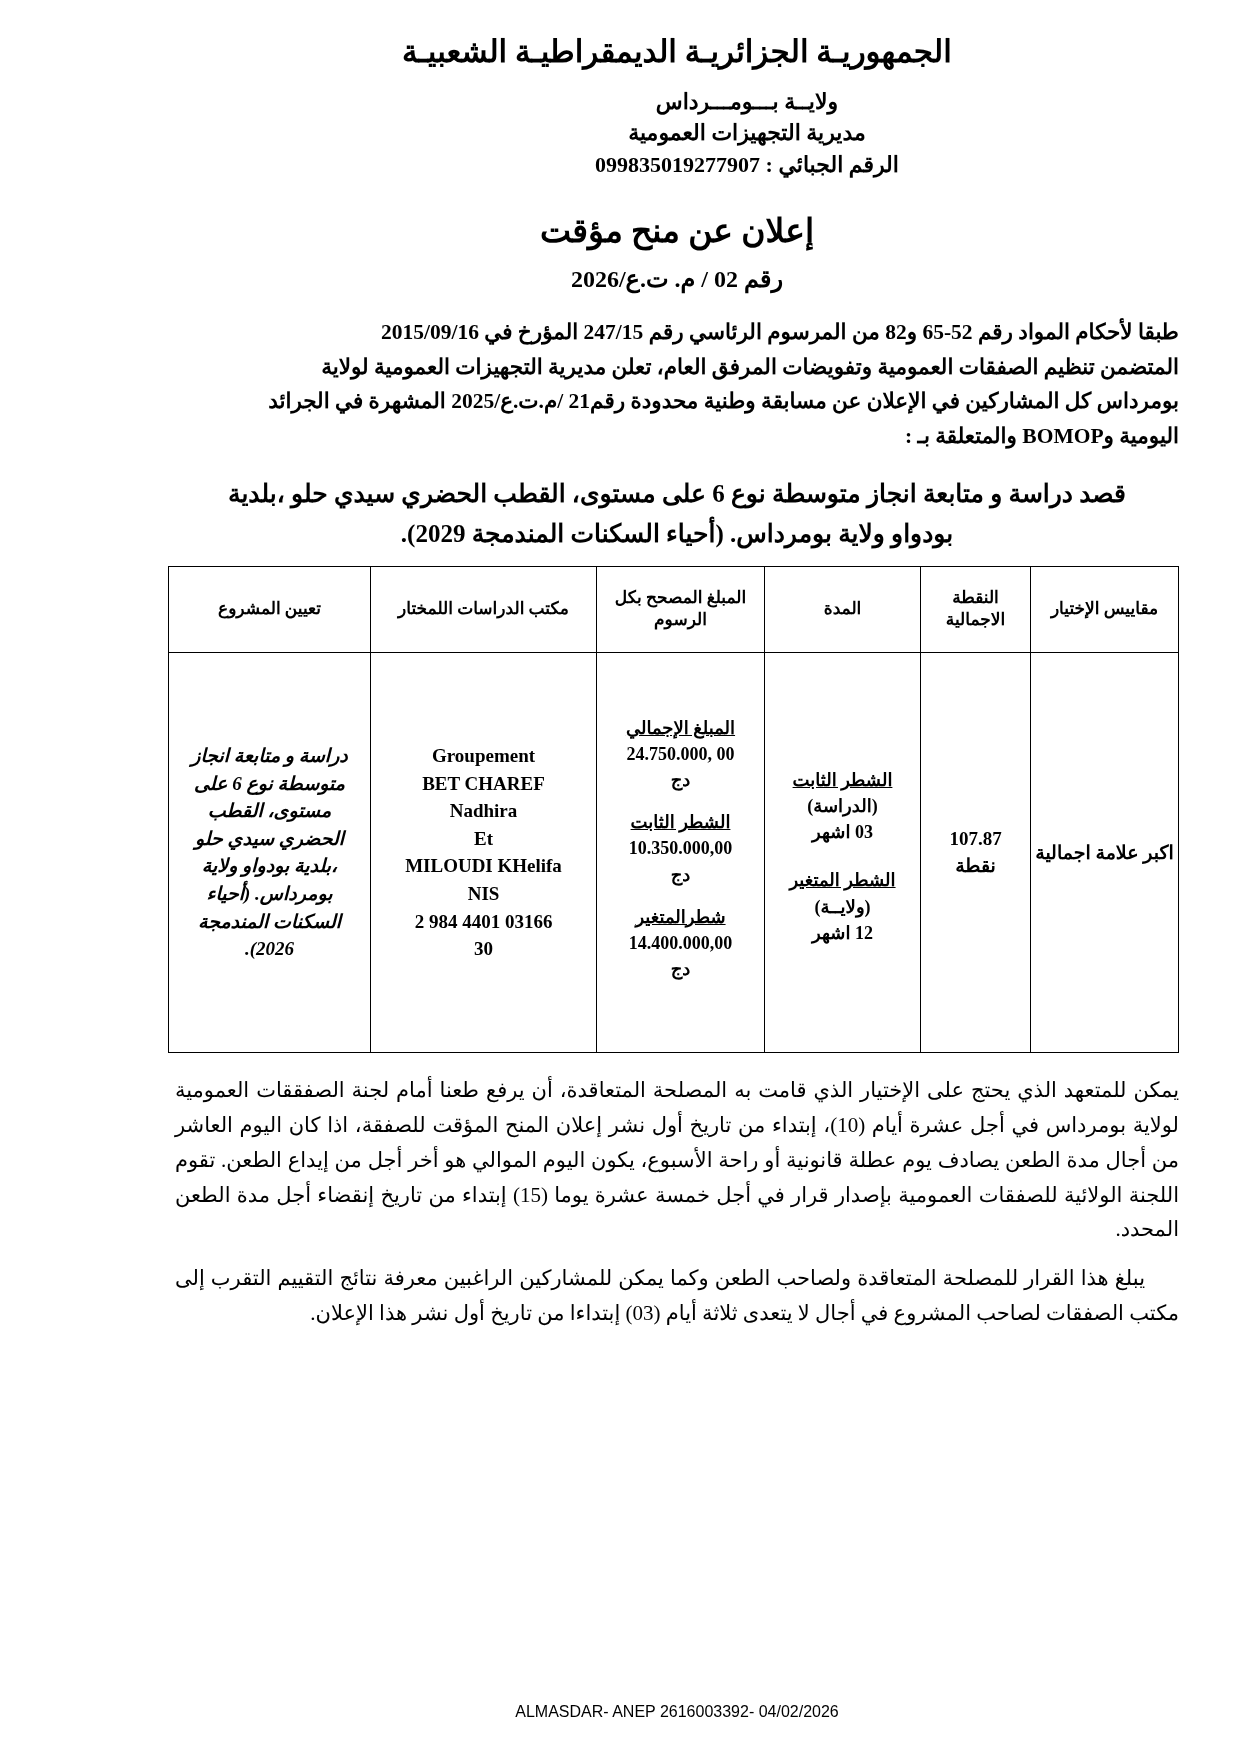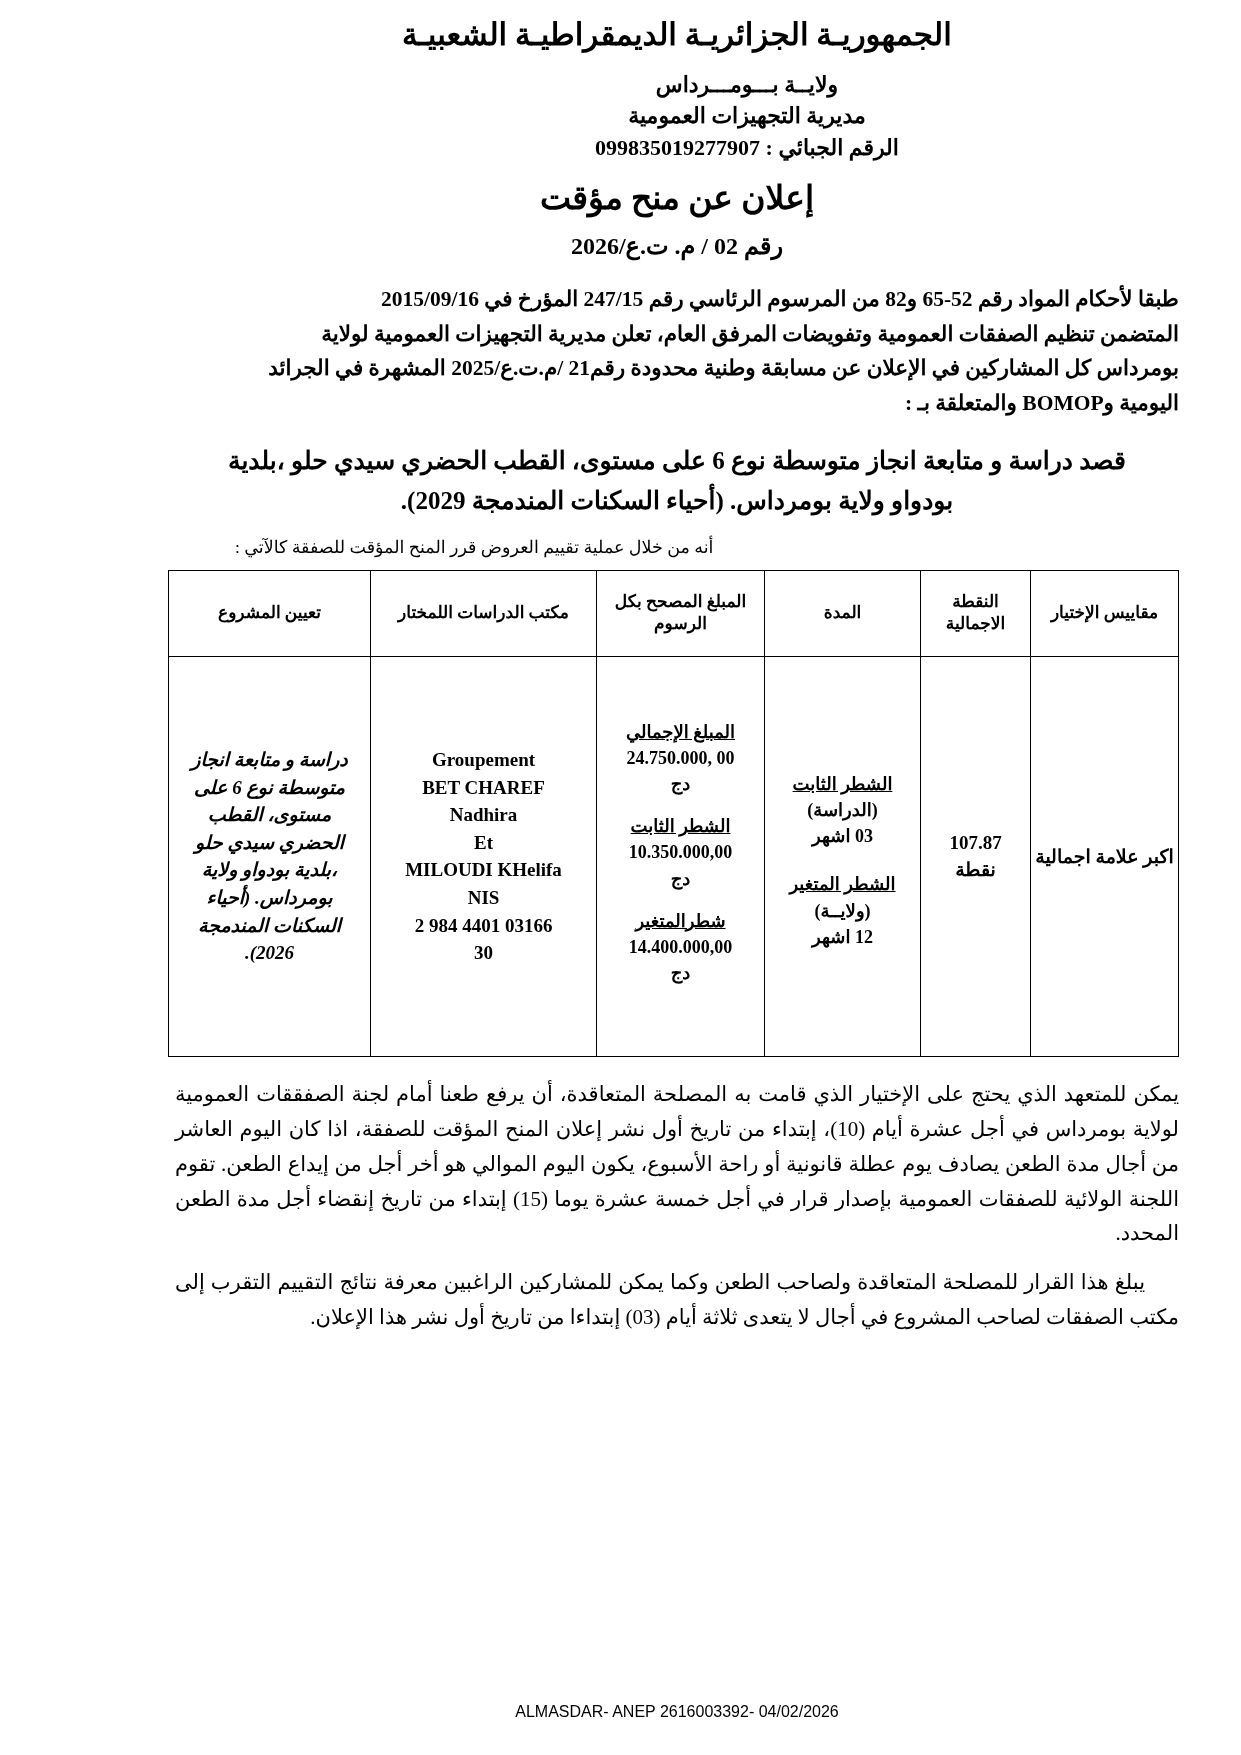--- a/index.html
+++ b/index.html
@@ -14,21 +14,21 @@
     height: 1755px;
     position: relative;
     font-family: "Liberation Serif", "DejaVu Serif", serif;
     color: #000000;
     direction: rtl;
   }
   .page {
     position: relative;
     width: 1128px;
     height: 1755px;
-    padding: 0 62px;
+    padding: 17px 62px;
   }
 
   
   .republic {
     text-align: center;
     font-size: 31px;
     font-weight: bold;
     letter-spacing: 1px;
     padding-top: 12px;
     line-height: 1.5;
@@ -42,21 +42,21 @@
     padding-left: 140px;
   }
   .org-block div { margin: 0; }
   .wilaya-line { letter-spacing: 1.5px; }
 
   
   .doc-title {
     text-align: center;
     font-size: 33px;
     font-weight: bold;
-    margin-top: 10px;
+    margin-top: 26px;
     line-height: 1.5;
   }
   .doc-subtitle {
     text-align: center;
     font-size: 24px;
     font-weight: bold;
     margin-top: 4px;
     line-height: 1.5;
   }
 
@@ -207,21 +207,20 @@
     <p>المتضمن تنظيم الصفقات العمومية وتفويضات المرفق العام، تعلن مديرية التجهيزات العمومية لولاية</p>
     <p>بومرداس كل المشاركين في الإعلان عن مسابقة وطنية محدودة رقم21 /م.ت.ع/2025 المشهرة في الجرائد</p>
     <p>اليومية وBOMOP والمتعلقة بـ :</p>
   </div>
 
   <div class="project-statement">
     <div>قصد دراسة  و متابعة انجاز متوسطة  نوع 6 على مستوى، القطب الحضري سيدي حلو ،بلدية</div>
     <div>بودواو ولاية بومرداس. (أحياء السكنات المندمجة 2029).</div>
   </div>
 
-  <div class="leadin">أنه من خلال عملية تقييم العروض قرر المنح المؤقت للصفقة كالآتي :</div>
 
   <table class="award">
     <thead>
       <tr>
         <th class="col-criteria">مقاييس الإختيار</th>
         <th class="col-points">النقطة الاجمالية</th>
         <th class="col-duration">المدة</th>
         <th class="col-amount">المبلغ المصحح بكل الرسوم</th>
         <th class="col-office">مكتب الدراسات اللمختار</th>
         <th class="col-project">تعيين المشروع</th>

